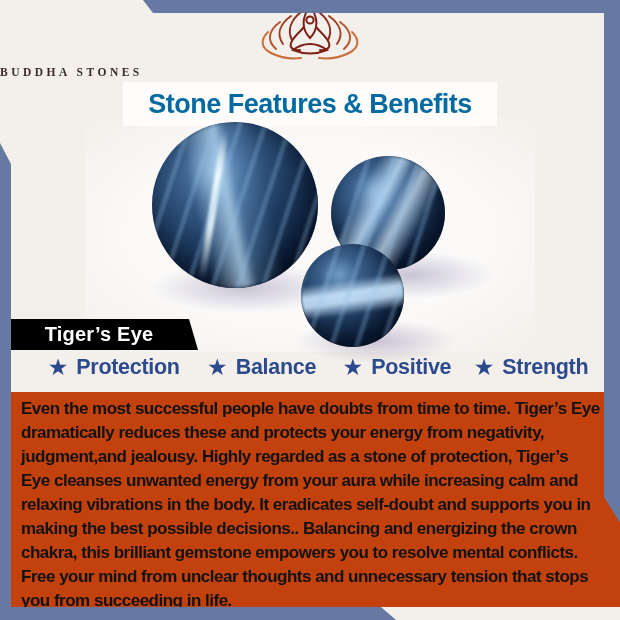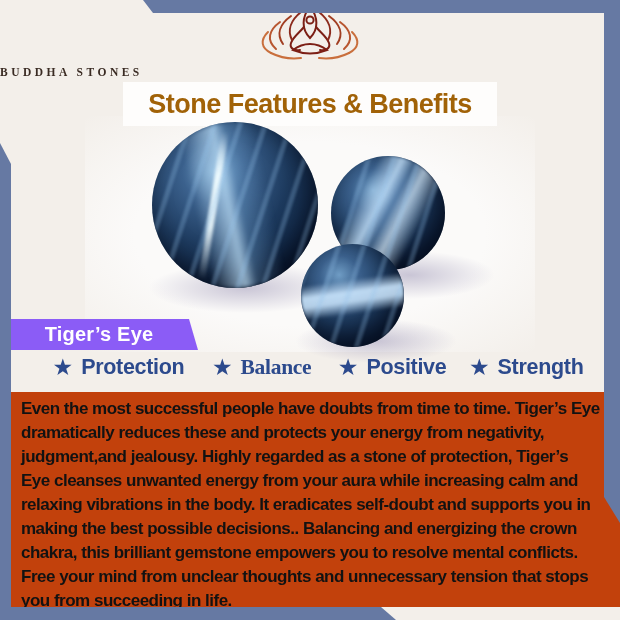--- a/index.html
+++ b/index.html
@@ -25,21 +25,21 @@
     position:absolute;left:0;top:66px;width:620px;text-align:left;
     font-family:"Liberation Serif", serif;font-size:11.5px;font-weight:700;
     letter-spacing:3.5px;color:#3a2b23;
   }
   .title-banner{
     position:absolute;left:123px;top:82px;width:374px;height:44px;
     background:#fefdfc;z-index:2;
   }
   .title-banner .title{
     width:100%;text-align:center;line-height:44px;
-    font-size:27px;font-weight:700;letter-spacing:-0.5px;color:#a16207;
+    font-size:27px;font-weight:700;letter-spacing:-0.5px;color:#0369a1;
   }
 
   
   .photo-backdrop{
     position:absolute;left:85px;top:116px;width:450px;height:236px;z-index:1;
     background:radial-gradient(ellipse at 50% 50%, #fbfaf9 55%, rgba(251,250,249,0) 100%);
   }
   .shadow{position:absolute;z-index:1;
     background:radial-gradient(ellipse at 50% 50%, rgba(168,162,190,0.6), rgba(168,162,190,0) 68%);}
   .shadow-large{left:145px;top:262px;width:200px;height:52px;}
@@ -69,38 +69,38 @@
     filter:blur(1.5px);}
   .sphere-small{left:301px;top:244px;width:103px;height:103px;}
   .sphere-small::before{content:"";position:absolute;inset:0;border-radius:50%;
     background:linear-gradient(172deg, rgba(205,232,255,0) 36%, rgba(205,232,255,0.9) 47%,
       rgba(205,232,255,0.85) 55%, rgba(205,232,255,0) 66%);
     filter:blur(1.5px);}
 
   
   .ribbon{
     position:absolute;left:11px;top:319px;width:187px;height:31px;z-index:4;
-    background:#8b5cf6;
+    background:#000000;
     clip-path:polygon(0 0,178px 0,187px 31px,0 31px);
   }
   .ribbon .ribbon-label{
     display:block;width:176px;text-align:center;line-height:30px;
     color:#ffffff;font-size:20px;font-weight:700;letter-spacing:0.2px;
   }
 
   
   .benefits{
     position:absolute;left:0;top:354px;width:620px;height:36px;z-index:3;
     text-align:center;color:#2c4a8d;white-space:nowrap;
   }
   .benefit{display:inline-block;vertical-align:middle;}
   .benefit .star{font-size:23px;margin-right:8px;vertical-align:-1px;}
   .benefit .benefit-label{font-size:21.5px;font-weight:700;letter-spacing:-0.3px;}
   .benefit:nth-of-type(1){margin-left:16px;text-align:center;}
-  .benefit:nth-of-type(2){margin-left:23px;font-family:Liberation Serif, serif;}
+  .benefit:nth-of-type(2){margin-left:23px;}
   .benefit:nth-of-type(3){margin-left:22px;}
   .benefit:nth-of-type(4){margin-left:18px;}
 
   
   .panel{
     position:absolute;left:11px;top:392px;width:609px;height:215px;z-index:3;
     background:#c2410c;overflow:hidden;
   }
   .panel .description{
     margin:5px 20px 0 10px;

